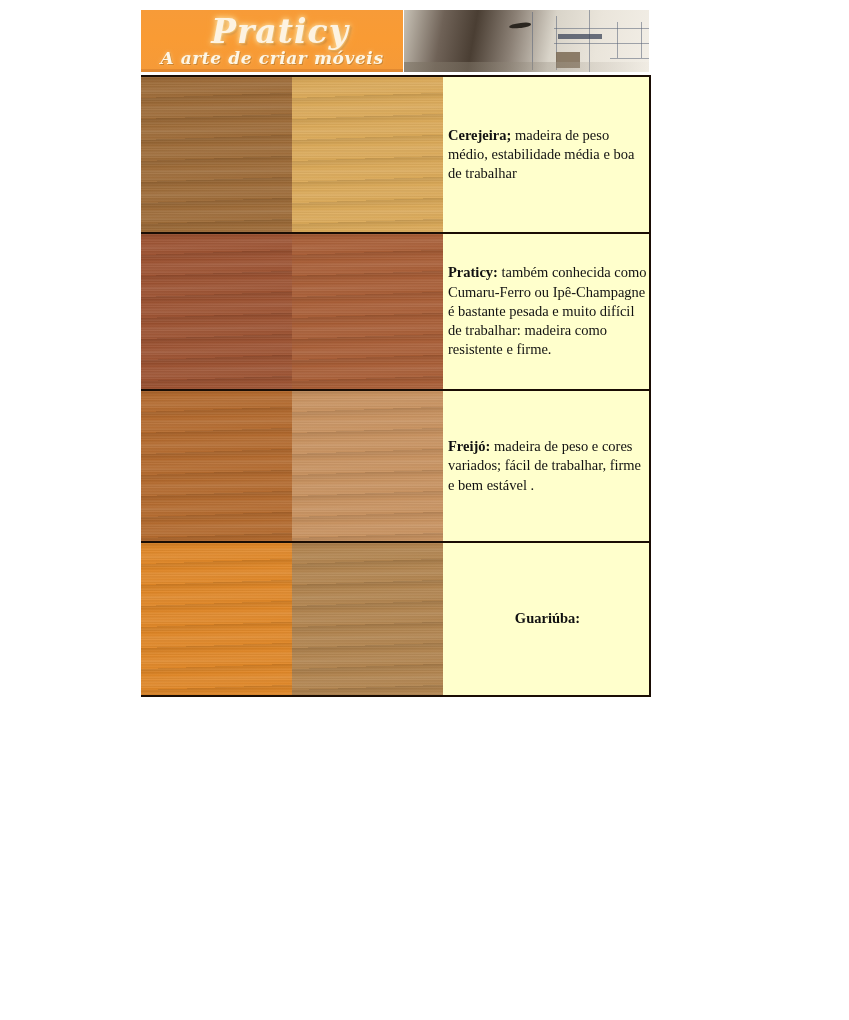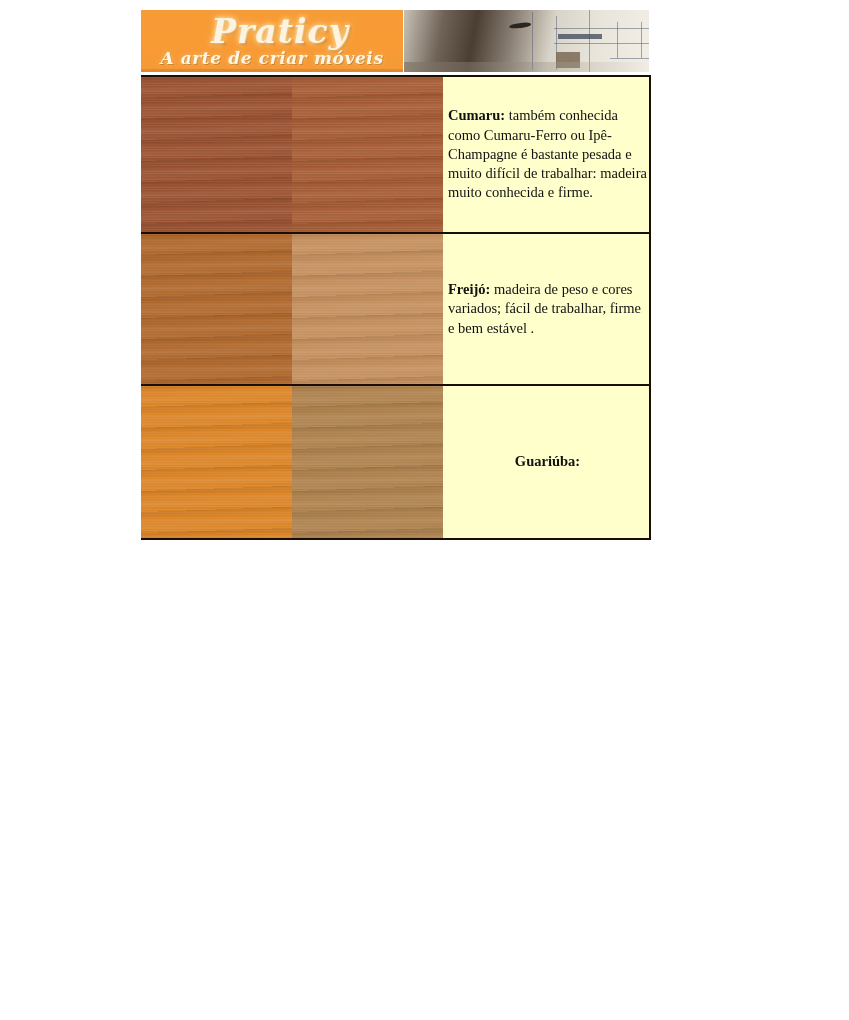--- a/index.html
+++ b/index.html
@@ -265,29 +265,40 @@
       <div class="bp-label"></div>
       <div class="photo-chair"></div>
       <div class="photo-floor"></div>
     </div>
 
   </div>
 
   <table class="wood-table">
     <tbody>
 
+    <tr style="height: 155px;">
+          <td class="swatch-cell">
+            <div class="swatch-pair" style="height: 155px;">
+              <div class="swatch" style="background: rgb(157, 106, 54);"></div>
+              <div class="swatch" style="background: rgb(219, 169, 87);"></div>
+            </div>
+          </td>
+          <td class="desc-cell">
+            <div class="desc-inner"><span class="wood-name">Cerejeira;</span><span> madeira de peso médio, estabilidade média e boa de trabalhar</span></div>
+          </td>
+        </tr>
         <tr style="height: 155px;">
           <td class="swatch-cell">
             <div class="swatch-pair" style="height: 155px;">
               <div class="swatch" style="background: rgb(156, 81, 48);"></div>
               <div class="swatch" style="background: rgb(168, 92, 52);"></div>
             </div>
           </td>
           <td class="desc-cell">
-            <div class="desc-inner"><span class="wood-name">Cumaru:</span><span> também conhecida como Cumaru-Ferro ou Ipê-Champagne é bastante pesada e muito difícil de trabalhar: madeira muito conhecida e firme.</span></div>
+            <div class="desc-inner"><span class="wood-name">Praticy:</span><span> também conhecida como Cumaru-Ferro ou Ipê-Champagne é bastante pesada e muito difícil de trabalhar: madeira como resistente e firme.</span></div>
           </td>
         </tr>
         <tr style="height: 150px;">
           <td class="swatch-cell">
             <div class="swatch-pair" style="height: 150px;">
               <div class="swatch" style="background: rgb(179, 105, 44);"></div>
               <div class="swatch" style="background: rgb(200, 145, 94);"></div>
             </div>
           </td>
           <td class="desc-cell">

